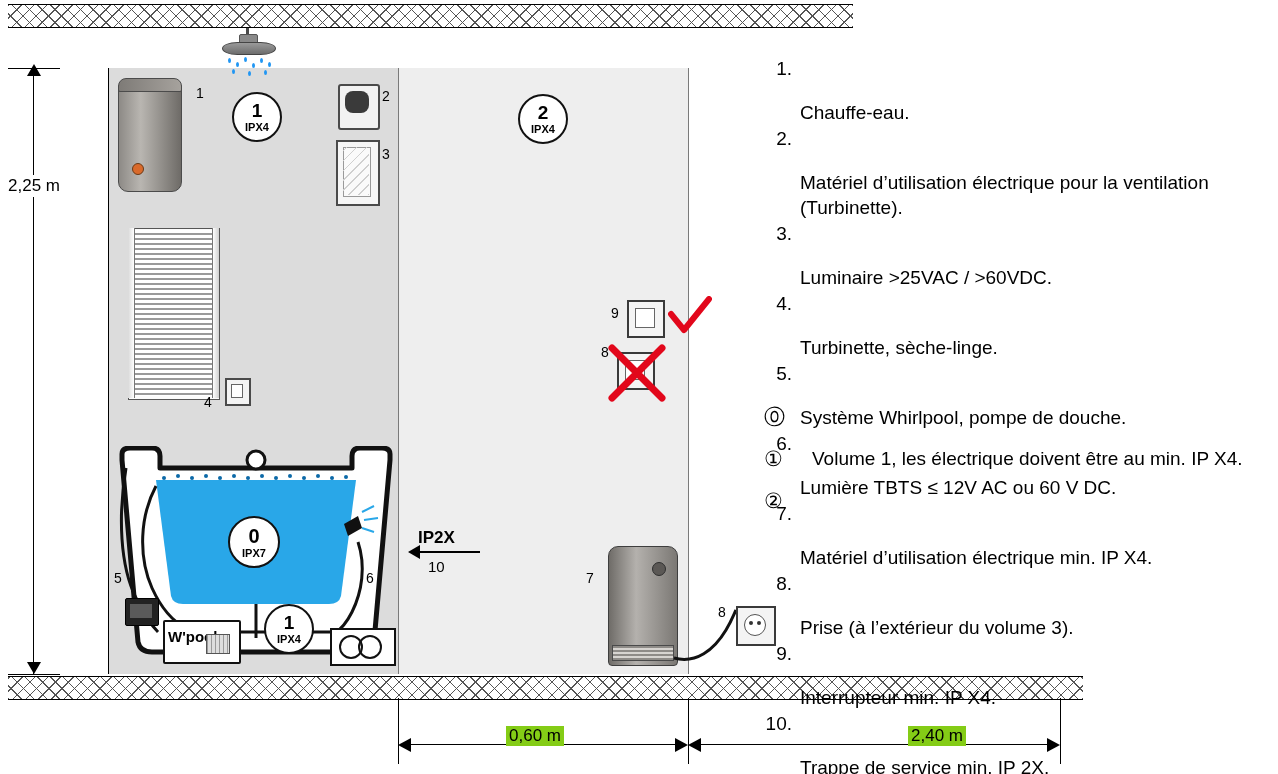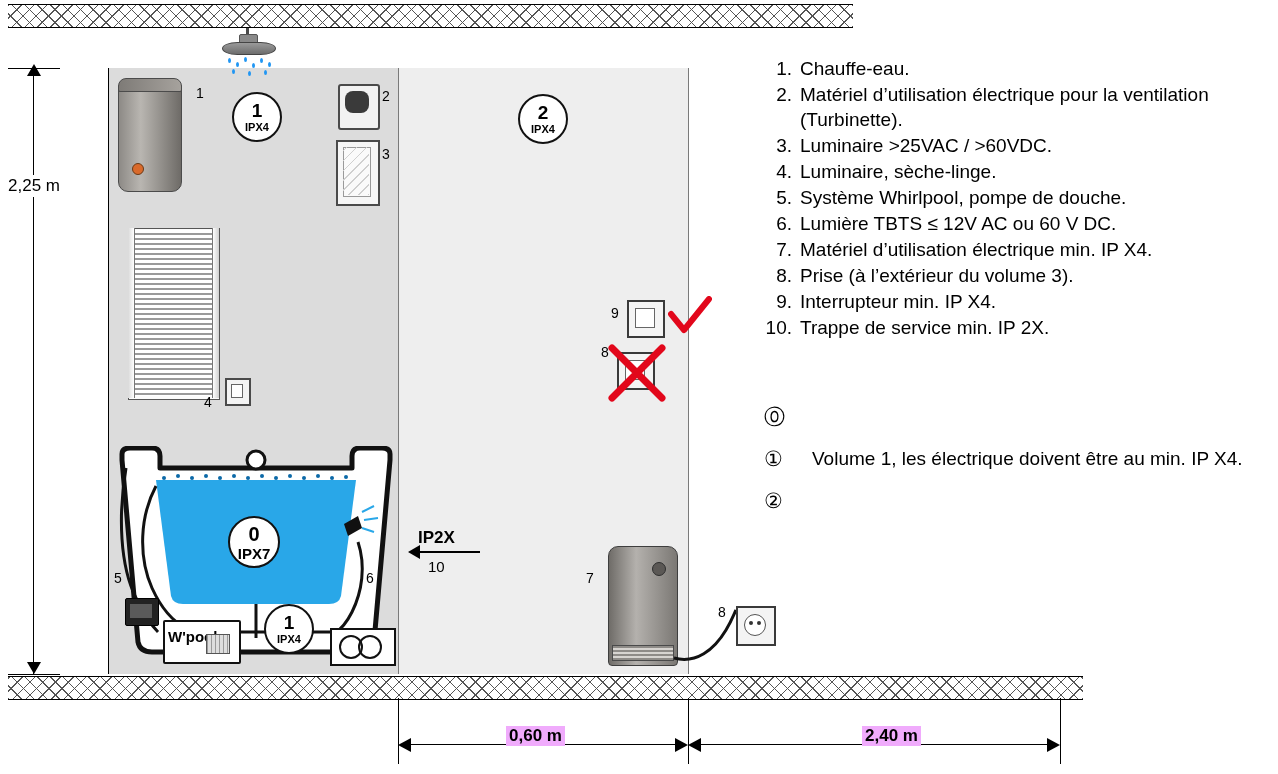--- a/index.html
+++ b/index.html
@@ -42,21 +42,21 @@
   .arrowhead{position:absolute;width:0;height:0;}
   #dim-vert-arrow-top{left:27px;top:64px;border-left:7px solid transparent;border-right:7px solid transparent;border-bottom:12px solid #000;}
   #dim-vert-arrow-bot{left:27px;top:662px;border-left:7px solid transparent;border-right:7px solid transparent;border-top:12px solid #000;}
   #dim-vert-label{position:absolute;left:6px;top:175px;font-size:17px;background:#fff;padding:1px 2px;}
   #dim-vert-tick-top{position:absolute;left:8px;top:68px;width:52px;height:1px;background:#000;}
   #dim-vert-tick-bot{position:absolute;left:8px;top:674px;width:52px;height:1px;background:#000;}
 
   
   .dimline{position:absolute;height:1px;background:#000;}
   .dim-tick{position:absolute;width:1px;background:#000;}
-  .dim-label{position:absolute;font-size:17px;background:#f0abfc;padding:0 3px;font-weight:bold;}
+  .dim-label{position:absolute;font-size:17px;background:#84cc16;padding:0 3px;}
   .arrow-l{border-top:7px solid transparent;border-bottom:7px solid transparent;border-right:13px solid #000;}
   .arrow-r{border-top:7px solid transparent;border-bottom:7px solid transparent;border-left:13px solid #000;}
 
   
   #shower-pipe{position:absolute;left:246px;top:28px;width:3px;height:16px;background:#4a4a4a;}
   #shower-head{position:absolute;left:222px;top:42px;width:52px;height:11px;background:linear-gradient(#9a9a9a,#6d6d6d);border-radius:26px/11px;border:1px solid #444;}
   #shower-neck{position:absolute;left:239px;top:34px;width:17px;height:8px;background:#8a8a8a;border:1px solid #555;border-radius:2px;}
   .drops{position:absolute;left:226px;top:56px;width:46px;height:22px;}
   .drop{position:absolute;width:3px;height:5px;background:#2196f3;border-radius:50%;}
 
@@ -146,36 +146,36 @@
   .badge .num{font-weight:bold;}
   .badge .ip{font-weight:bold;}
   #badge-1-top{left:232px;top:92px;width:46px;height:46px;}
   #badge-1-top .num{font-size:19px;}
   #badge-1-top .ip{font-size:11px;margin-top:2px;}
   #badge-2-top{left:518px;top:94px;width:46px;height:46px;}
   #badge-2-top .num{font-size:19px;}
   #badge-2-top .ip{font-size:11px;margin-top:2px;}
   #badge-0{left:228px;top:516px;width:48px;height:48px;}
   #badge-0 .num{font-size:20px;}
-  #badge-0 .ip{font-size:15px;margin-top:2px;}
+  #badge-0 .ip{font-size:11px;margin-top:2px;}
   #badge-1-bot{left:264px;top:604px;width:46px;height:46px;}
   #badge-1-bot .num{font-size:19px;}
   #badge-1-bot .ip{font-size:11px;margin-top:2px;}
 
   
   #ip2x-label{position:absolute;left:418px;top:528px;font-size:17px;font-weight:bold;}
   #ip2x-arrow-line{position:absolute;left:418px;top:551px;width:62px;height:2px;background:#000;}
   #ip2x-arrow-head{position:absolute;left:408px;top:545px;width:0;height:0;border-top:7px solid transparent;border-bottom:7px solid transparent;border-right:12px solid #000;}
   #label-10a{position:absolute;left:428px;top:558px;font-size:15px;}
 
   
   #legend{position:absolute;left:758px;top:56px;width:512px;}
   .legend-row{display:flex;font-size:19px;line-height:25px;margin-bottom:1px;}
   .legend-num{width:34px;text-align:right;padding-right:8px;flex:none;}
-  .legend-text{flex:1;}
+  .legend-text{flex:1;margin-top:44px;}
   #vol-legend{position:absolute;left:760px;top:404px;width:512px;}
   .vol-row{display:flex;font-size:19px;line-height:26px;margin-bottom:16px;}
   .vol-sym{width:48px;flex:none;font-size:21px;text-align:left;padding-left:4px;}
   .vol-text{flex:1;}
 </style>
 </head>
 <body>
 
 <div class="root">
 
@@ -341,38 +341,38 @@
   <div class="dim-tick" style="left:1060px;top:698px;height:66px;"></div>
 
   <div class="dimline" style="left:404px;top:744px;width:280px;"></div>
   <div class="arrowhead arrow-l" style="left:398px;top:738px;"></div>
   <div class="arrowhead arrow-r" style="left:675px;top:738px;"></div>
   <div class="dim-label" style="left:506px;top:726px;">0,60 m</div>
 
   <div class="dimline" style="left:694px;top:744px;width:362px;"></div>
   <div class="arrowhead arrow-l" style="left:688px;top:738px;"></div>
   <div class="arrowhead arrow-r" style="left:1047px;top:738px;"></div>
-  <div class="dim-label" style="left:862px;top:726px;">2,40 m</div>
+  <div class="dim-label" style="left:908px;top:726px;">2,40 m</div>
 
   <div id="legend">
     <div class="legend-row">
       <div class="legend-num">1.</div>
       <div class="legend-text">Chauffe-eau.</div>
     </div>
     <div class="legend-row">
       <div class="legend-num">2.</div>
       <div class="legend-text">Matériel d’utilisation électrique pour la ventilation (Turbinette).</div>
     </div>
     <div class="legend-row">
       <div class="legend-num">3.</div>
       <div class="legend-text">Luminaire &gt;25VAC / &gt;60VDC.</div>
     </div>
     <div class="legend-row">
       <div class="legend-num">4.</div>
-      <div class="legend-text">Luminaire, sèche-linge.</div>
+      <div class="legend-text">Turbinette, sèche-linge.</div>
     </div>
     <div class="legend-row">
       <div class="legend-num">5.</div>
       <div class="legend-text">Système Whirlpool, pompe de douche.</div>
     </div>
     <div class="legend-row">
       <div class="legend-num">6.</div>
       <div class="legend-text">Lumière TBTS ≤ 12V AC ou 60 V DC.</div>
     </div>
     <div class="legend-row">

